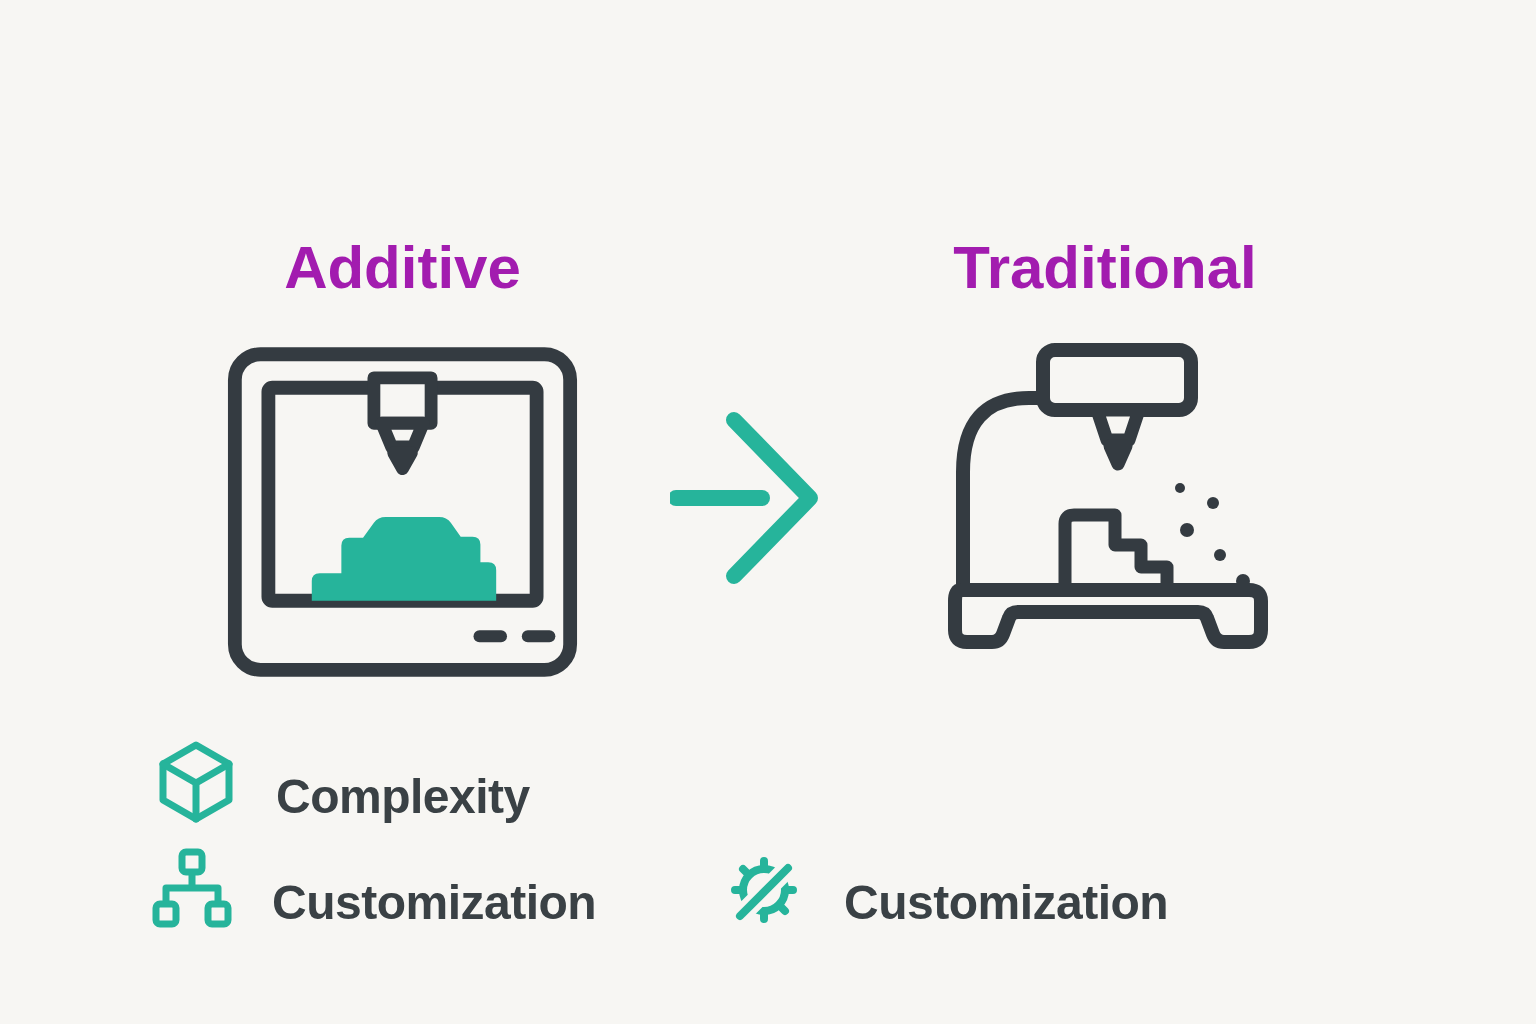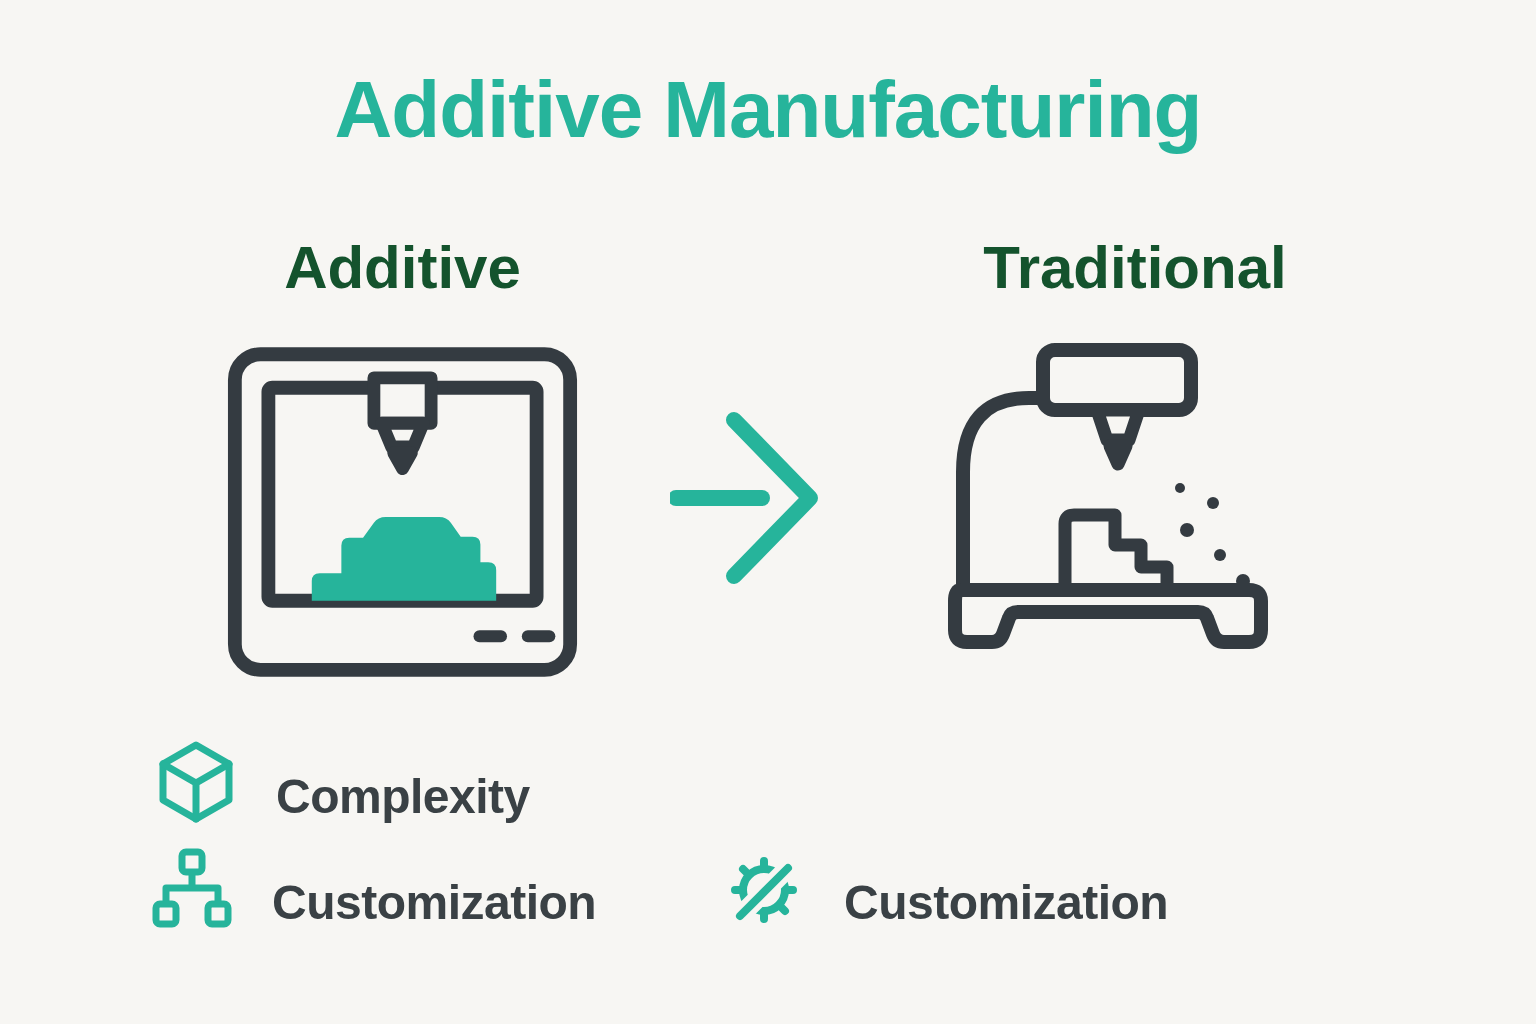--- a/index.html
+++ b/index.html
@@ -29,24 +29,24 @@
     color: #26B49B;
   }
   .col-heading {
     position: absolute;
     top: 238px;
     margin: 0;
     text-align: center;
     font-size: 60px;
     line-height: 1;
     font-weight: 700;
-    color: #14532d;
+    color: #a21caf;
   }
   .col-heading.left  { left: 225px; width: 355px; }
-  .col-heading.right { left: 945px; width: 380px; }
+  .col-heading.right { left: 915px; width: 380px; }
 
   .printer-box { position: absolute; left: 225px; top: 344px; width: 355px; height: 336px; }
   .cnc-box     { position: absolute; left: 925px; top: 340px; width: 360px; height: 340px; }
   .arrow-box   { position: absolute; left: 670px; top: 408px; width: 150px; height: 180px; }
   .printer-box svg, .cnc-box svg, .arrow-box svg { width: 100%; height: 100%; display: block; }
 
   .feature {
     position: absolute;
     display: flex;
     align-items: flex-end;
@@ -64,21 +64,20 @@
   .f1 { left: 154px; top: 740px; }
   .f2 { left: 150px; top: 846px; }
   .f3 { left: 728px; top: 740px; }
   .f4 { left: 722px; top: 846px; }
 </style>
 </head>
 <body>
 
 <div class="canvas">
 
-  <h1 class="title">Additive Manufacturing</h1>
 
   <div class="col-heading left">Additive</div>
   <div class="col-heading right">Traditional</div>
 
   <div class="printer-box">
     <svg viewBox="0 0 360 340" aria-hidden="true">
       <g fill="none" stroke="#343B41" stroke-width="14" stroke-linejoin="round" stroke-linecap="round">
         <rect x="10" y="10" width="340" height="320" rx="26"></rect>
         <rect x="44" y="44" width="272" height="216" rx="4"></rect>
       </g>

